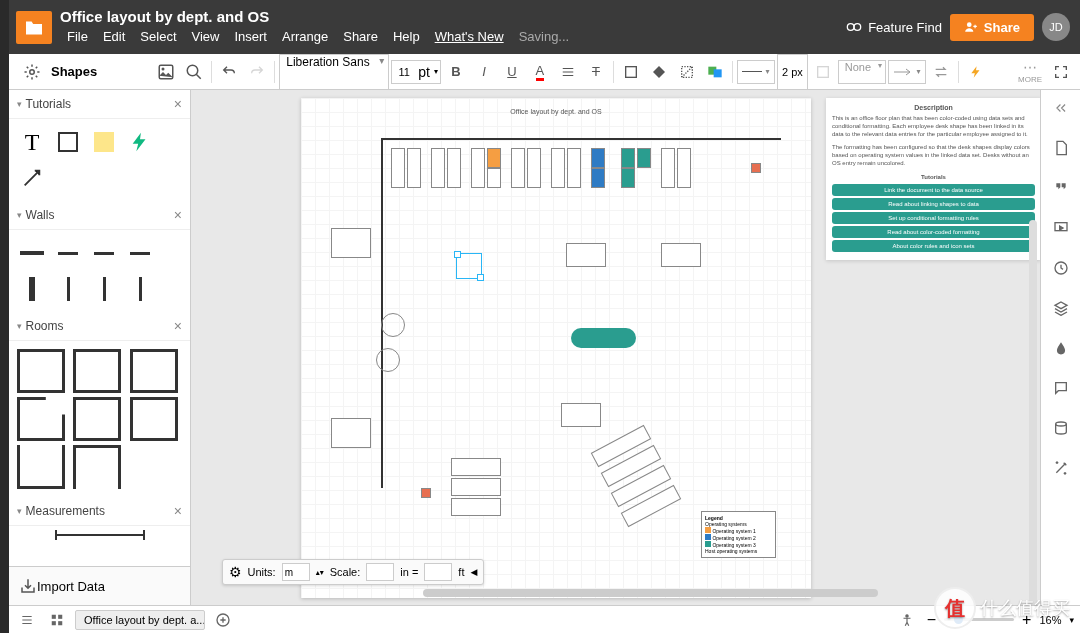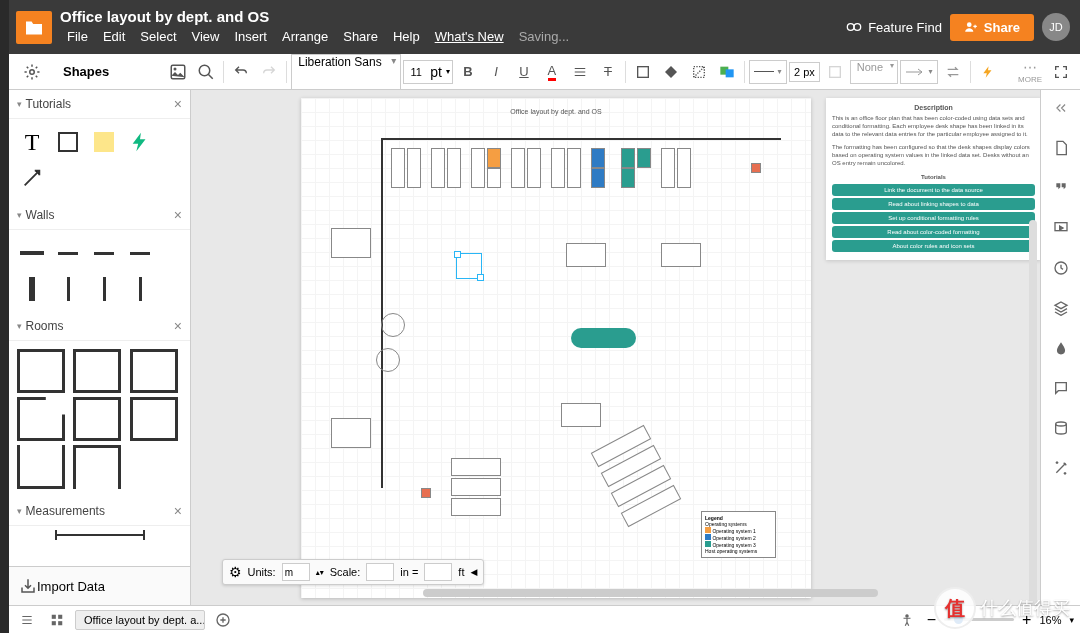--- a/index.html
+++ b/index.html
@@ -18,32 +18,32 @@
 .menus .saving { color: #aaa; }
 .header-right { display: flex; align-items: center; gap: 8px; padding-right: 10px; }
 .feature-find { display: flex; align-items: center; gap: 6px; font-size: 13px; }
 .btn { border-radius: 3px; padding: 6px 14px; display: flex; align-items: center; gap: 6px; font-size: 13px; cursor: pointer; }
 .btn-present { border: 1px solid #999; color: #fff; }
 .btn-share { background: #f58220; color: #fff; font-weight: bold; }
 .avatar { width: 28px; height: 28px; border-radius: 50%; background: #888; display: flex; align-items: center; justify-content: center; font-size: 11px; color: #fff; }
 
 
 .toolbar { height: 36px; background: #fff; border-bottom: 1px solid #ccc; display: flex; align-items: center; padding: 0 6px; gap: 2px; }
-.tb-group { display: flex; align-items: center; gap: 14px; padding: 0 4px; }
+.tb-group { display: flex; align-items: center; gap: 2px; padding: 0 4px; }
 .tb-sep { width: 1px; height: 22px; background: #ddd; margin: 0 2px; }
 .tb-btn { width: 26px; height: 26px; display: flex; align-items: center; justify-content: center; cursor: pointer; border-radius: 2px; color: #555; }
 .shapes-lbl { font-size: 13px; font-weight: bold; margin-left: 4px; }
 .font-sel { border: 1px solid #ccc; height: 36px; padding: 0 18px 0 6px; font-size: 12px; position: relative; min-width: 110px; background: #fff; }
 .font-sel::after { content: '▾'; position: absolute; right: 4px; font-size: 10px; color: #888; }
 .fsize { display: flex; border: 1px solid #ccc; height: 24px; align-items: center; }
 .fsize input { width: 24px; border: none; text-align: center; font-size: 11px; }
 .fsize span { font-size: 14px; padding: 0 2px; }
 .line-sel { border: 1px solid #ccc; height: 24px; width: 38px; display: flex; align-items: center; justify-content: center; position: relative; }
 .line-sel::after { content: '▾'; font-size: 8px; margin-left: 3px; color: #888; }
-.lw { border: 1px solid #ccc; height: 20px; padding: 8px 4px; font-size: 11px; display: flex; align-items: center; }
+.lw { border: 1px solid #ccc; height: 36px; padding: 8px 4px; font-size: 11px; display: flex; align-items: center; }
 .none-sel { border: 1px solid #ccc; height: 24px; padding: 0 14px 0 6px; font-size: 11px; color: #999; position: relative; }
 .none-sel::after { content: '▾'; position: absolute; right: 3px; font-size: 8px; }
 .more { font-size: 8px; color: #999; text-align: center; margin-left: auto; margin-right: 4px; }
 .more div:first-child { font-size: 14px; }
 
 
 .main { flex: 1; display: flex; overflow: hidden; position: relative; }
 .sidebar-left { width: 182px; background: #fff; border-right: 1px solid #ccc; overflow-y: auto; display: flex; flex-direction: column; }
 .panel-head { display: flex; align-items: center; padding: 6px 8px; font-size: 12px; color: #444; border-bottom: 1px solid #eee; }
 .panel-head .tri { font-size: 9px; margin-right: 4px; color: #888; }

